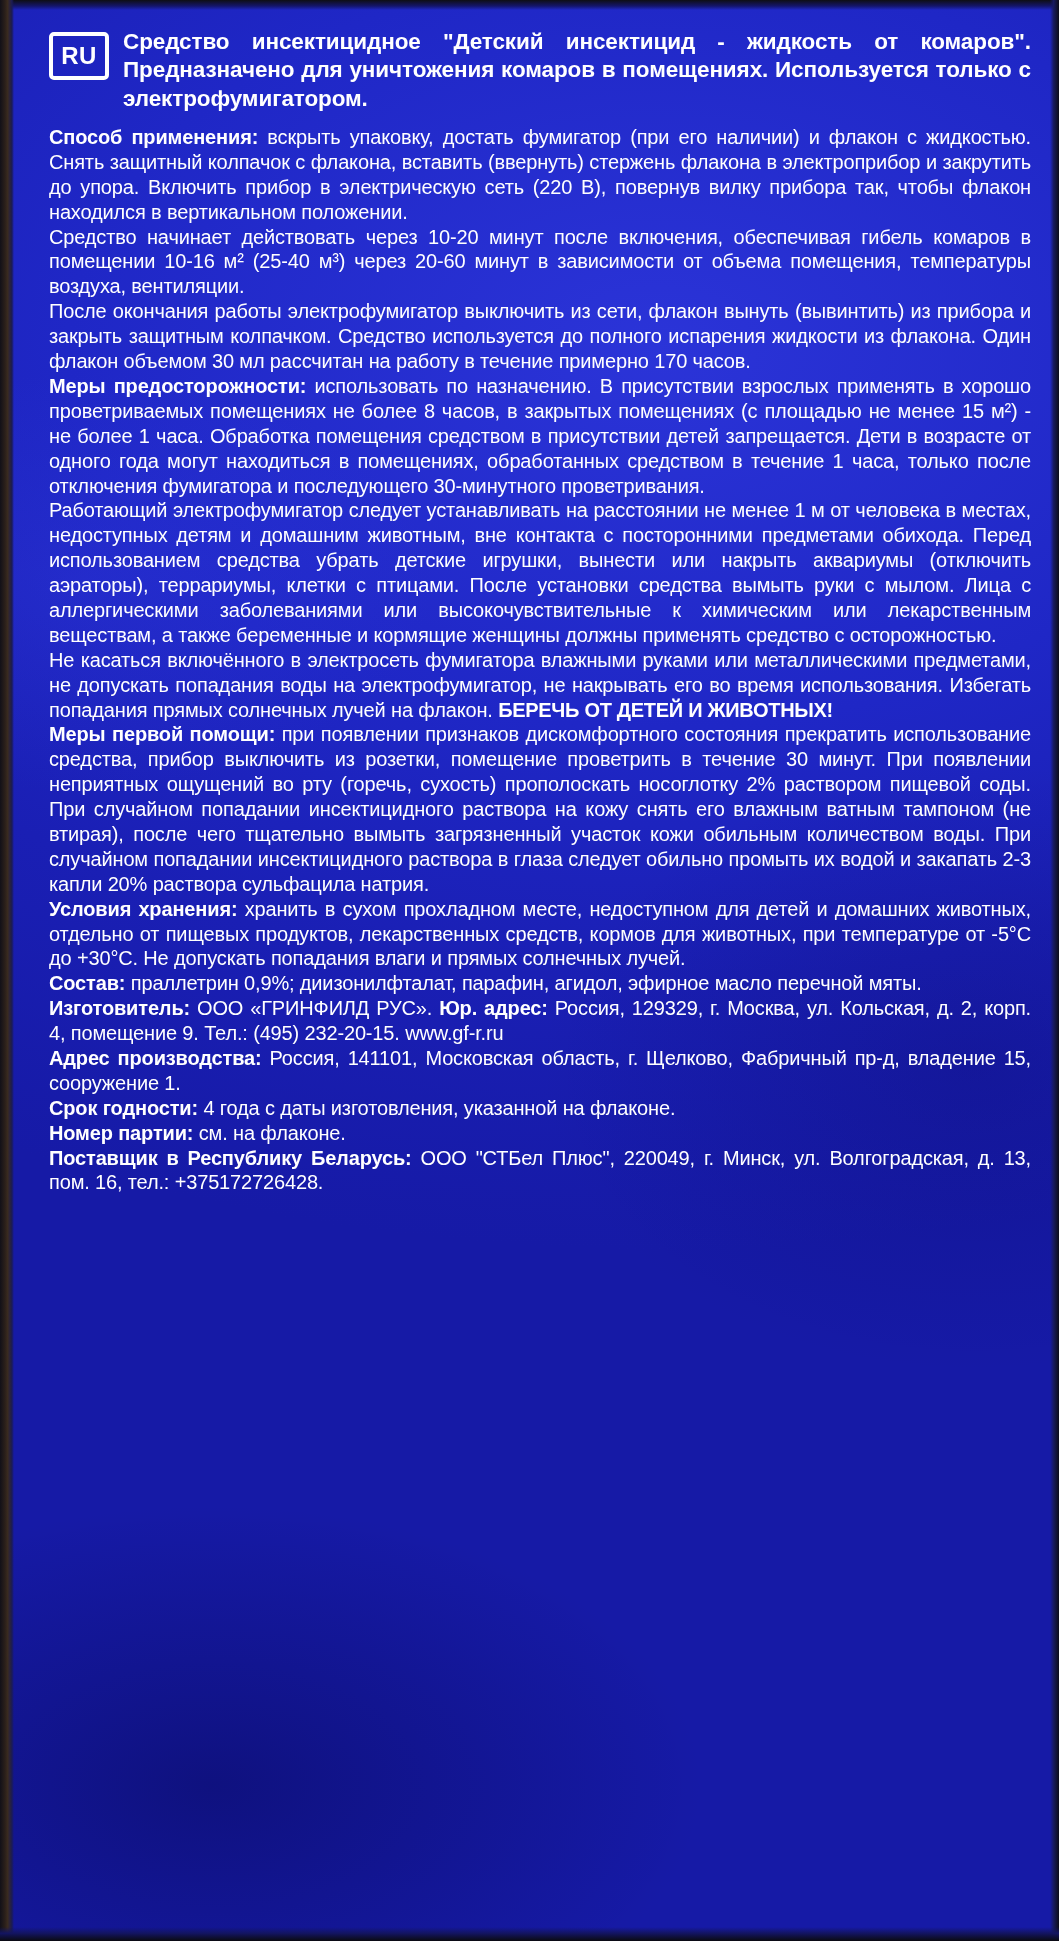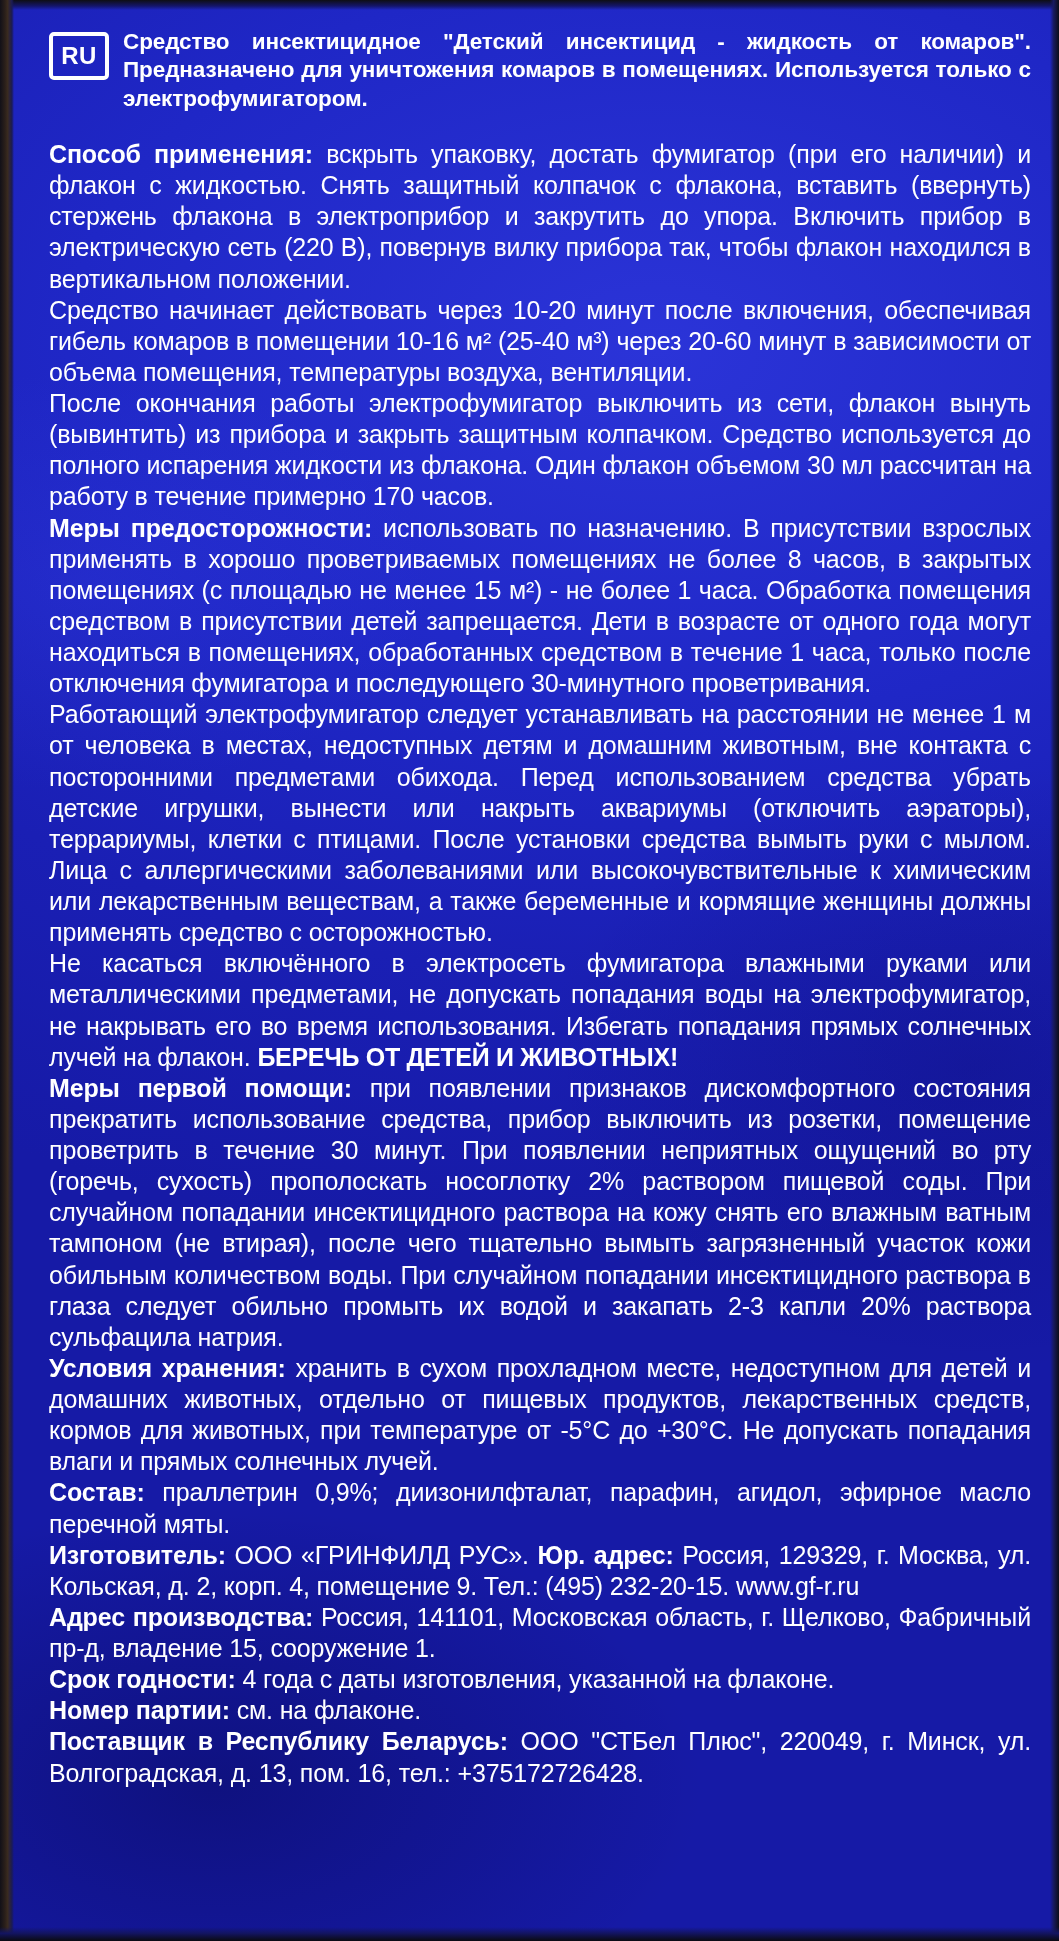--- a/index.html
+++ b/index.html
@@ -62,21 +62,21 @@
     z-index: 3;
     padding: 28px 28px 10px 49px;
     box-sizing: border-box;
   }
 
   
   .header {
     display: flex;
     align-items: flex-start;
     gap: 14px;
-    margin-bottom: 26px;
+    margin-bottom: 12px;
   }
   .ru-badge {
     flex: 0 0 auto;
     margin-top: 4px;
     width: 52px;
     height: 40px;
     border: 4px solid #ffffff;
     border-radius: 5px;
     display: flex;
     align-items: center;
@@ -90,21 +90,21 @@
     font-weight: bold;
     font-size: 22.5px;
     line-height: 1.26;
     letter-spacing: -0.1px;
     text-align: justify;
     text-justify: inter-word;
   }
 
   
   .para {
-    font-size: 25px;
+    font-size: 20px;
     line-height: 1.245;
     text-align: justify;
     text-justify: inter-word;
     margin: 12px 0 0 0;
     letter-spacing: -0.15px;
     -webkit-font-smoothing: antialiased;
   }
   .para + .para { margin-top: 0px; }
   .para b, .para strong {
     font-weight: bold;

